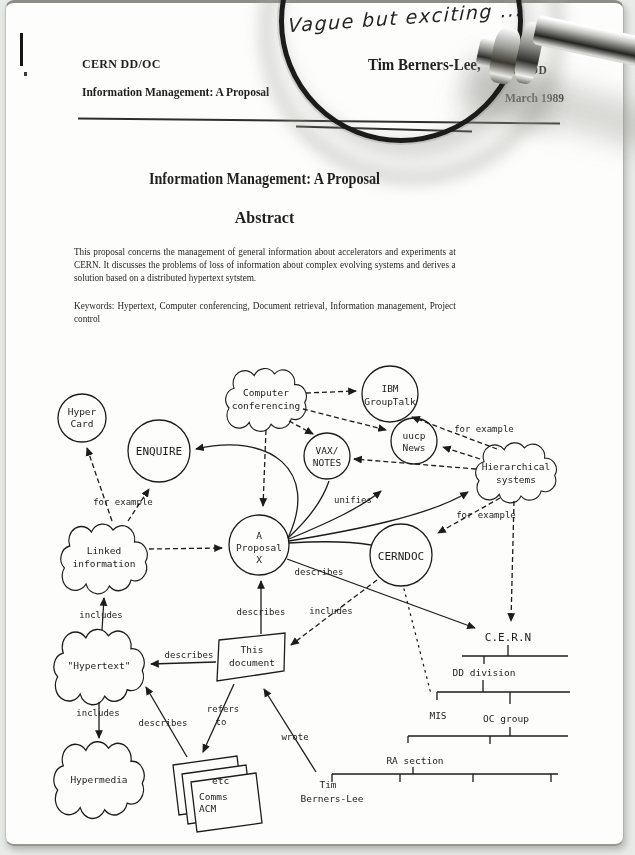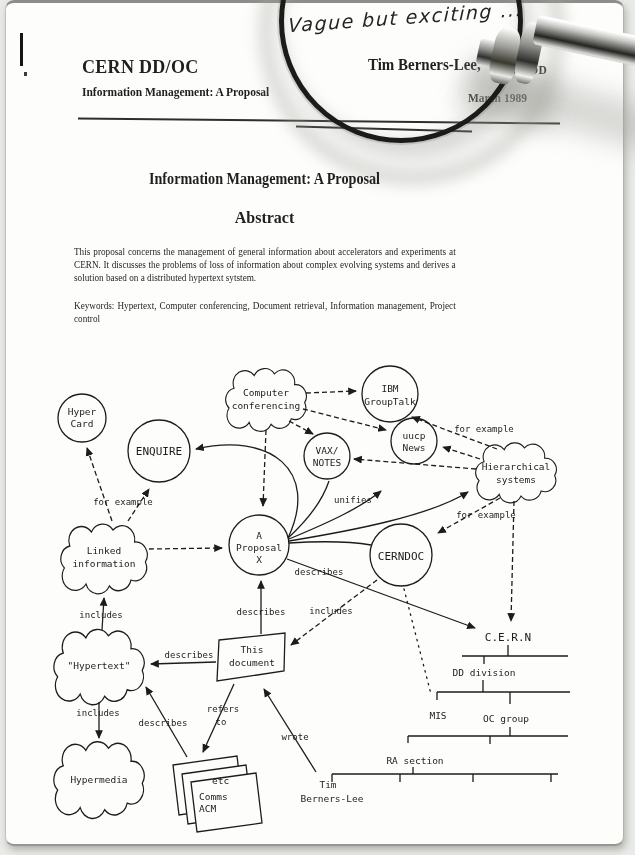--- a/index.html
+++ b/index.html
@@ -2,25 +2,25 @@
 <html><head>
 <meta charset="utf-8">
 <style>
   html,body{margin:0;padding:0;width:635px;height:855px;overflow:hidden;background:#e9ebe8;}
   #scan{position:absolute;left:0;top:0;width:635px;height:855px;font-family:"Liberation Serif",serif;color:#1f1f1d;}
   .page{position:absolute;left:5px;top:0;width:617px;height:841px;background:#fdfdfc;border-radius:9px;
         border-top:3px solid #8e8e88;border-left:1px solid #c2c2bc;border-right:1px solid #b2b2ac;border-bottom:2px solid #97978f;
         box-shadow:2px 4px 7px rgba(110,110,104,.45);}
   .abs{position:absolute;}
   
-  .org{left:82px;top:57px;font-size:18px;font-weight:bold;letter-spacing:.3px;}
+  .org{left:82px;top:57px;font-size:12px;font-weight:bold;letter-spacing:.3px;}
   .subject{left:82px;top:86px;font-size:11.5px;font-weight:bold;}
   .author{left:368px;top:55px;font-size:17px;font-weight:bold;transform:scaleX(.88);transform-origin:0 0;white-space:nowrap;}
   .affil{left:492px;top:64px;font-size:11.5px;font-weight:bold;letter-spacing:.4px;}
-  .date{left:468px;top:92px;font-size:11.5px;font-weight:bold;}
+  .date{left:505px;top:92px;font-size:11.5px;font-weight:bold;}
   .rule{left:78px;top:120px;width:482px;height:2px;background:#2e2e2c;transform:rotate(.6deg);}
   .rule2{left:296px;top:128px;width:176px;height:2.4px;background:#2a2a28;transform:rotate(1.6deg);}
   
   .handw{left:288px;top:6px;font-family:"DejaVu Sans",sans-serif;font-style:italic;font-size:19px;color:#232321;
          letter-spacing:1.5px;transform:rotate(-4deg) skewX(-6deg);white-space:nowrap;}
   
   .lens-halo{left:258px;top:-122px;width:276px;height:276px;border-radius:50%;border:16px solid rgba(168,168,160,.38);filter:blur(7px);}
   .lens{left:279px;top:-101px;width:234px;height:234px;border-radius:50%;border:5px solid #1b1b19;
         box-shadow:0 0 0 2px rgba(120,120,114,.25), 10px 16px 20px rgba(150,150,144,.35), inset 0 0 14px rgba(175,175,168,.35);}
   .hshadow1{left:470px;top:88px;width:215px;height:42px;background:rgba(152,152,146,.38);filter:blur(13px);transform:rotate(16deg);}

